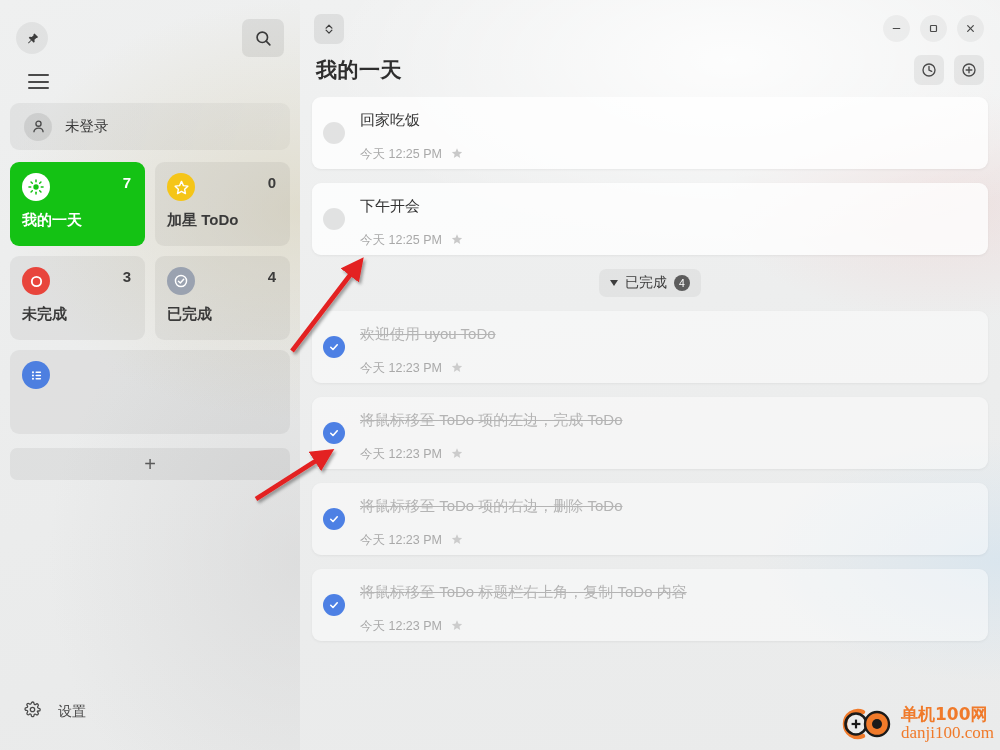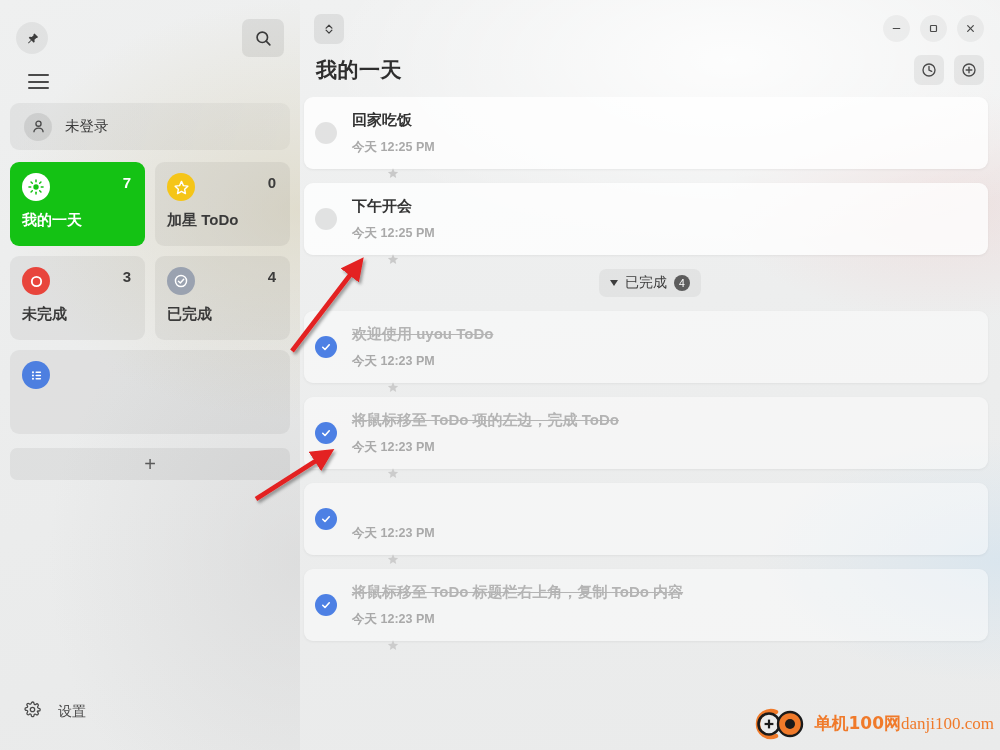--- a/index.html
+++ b/index.html
@@ -163,48 +163,47 @@
 
   .list-area {
     position: absolute;
     left: 0; top: 97px;
     width: 700px;
     bottom: 0;
     overflow: hidden;
   }
   .todo-card {
     position: relative;
-    margin: 0 12px 14px 4px;
+    margin: 0 12px 14px 12px;
     height: 72px;
     border-radius: 9px;
     background: rgba(255,255,255,0.78);
     box-shadow: 0 1px 3px rgba(0,0,0,0.055);
     box-sizing: border-box;
-    font-weight: bold;
   }
   .todo-card.done { background: rgba(255,255,255,0.46); }
   .chk {
     position: absolute; left: 11px; top: 50%; transform: translateY(-50%);
     width: 22px; height: 22px; border-radius: 50%;
   }
   .chk.open { background: rgba(0,0,0,0.10); }
   .chk.checked {
     background: #4d80e4;
     display: flex; align-items: center; justify-content: center;
   }
   .todo-title {
     position: absolute; left: 48px; top: 14px;
     font-size: 15px; color: #333;
   }
   .todo-card.done .todo-title {
     color: #b4b4b4; text-decoration: line-through;
   }
   .todo-meta {
-    position: absolute; left: 48px; top: 42px;
-    display: flex; align-items: center; gap: 9px; flex-direction: column;
+    position: absolute; left: 48px; top: 48px;
+    display: flex; align-items: center; gap: 9px;
   }
   .todo-time { font-size: 12.5px; color: #a9a9a9; }
 
   .collapse-pill-wrap {
     display: flex; justify-content: center;
     margin: 2px 0 14px 0;
   }
   .collapse-pill {
     display: inline-flex; align-items: center; gap: 7px;
     background: rgba(0,0,0,0.045);
@@ -224,21 +223,21 @@
     border-right: 4.5px solid transparent;
     border-top: 6px solid #3d3d3d;
   }
 
   
   #arrows { position: absolute; left: 0; top: 0; width: 1000px; height: 750px; pointer-events: none; }
   #watermark {
     position: absolute; right: 6px; bottom: 6px;
     display: flex; align-items: center; gap: 6px;
   }
-  .wm-text { display: flex; flex-direction: row; line-height: 1.05; justify-content: flex-end; }
+  .wm-text { display: flex; flex-direction: column; line-height: 1.05; justify-content: flex-end; }
   .wm-cn { font-size: 17px; color: #f07a2a; font-weight: 700; font-family: "DejaVu Sans", sans-serif; }
   .wm-en { font-size: 17px; color: #f07a2a; font-family: "Liberation Serif", serif; }
 </style>
 </head>
 <body>
 
 <div id="app">
 
   <div id="sidebar">
 
@@ -474,20 +473,21 @@
           </span>
         </div>
       </div>
 
       <div class="todo-card done">
         <div class="chk checked">
           <svg width="12" height="12" viewBox="0 0 24 24" fill="none" stroke="#fff" stroke-width="3.2" stroke-linecap="round" stroke-linejoin="round">
               <polyline points="5.5,12.5 10,17 18.5,7.5"></polyline>
             </svg>
         </div>
+        <div class="todo-title">将鼠标移至 ToDo 项的右边，删除 ToDo</div>
         <div class="todo-meta">
           <span class="todo-time">今天 12:23 PM</span>
           <span>
             <svg width="12" height="12" viewBox="0 0 24 24" fill="#cccccc">
                 <polygon points="12,2.5 15,9.3 22.3,10 16.8,14.9 18.4,22 12,18.2 5.6,22 7.2,14.9 1.7,10 9,9.3"></polygon>
               </svg>
           </span>
         </div>
       </div>
 

